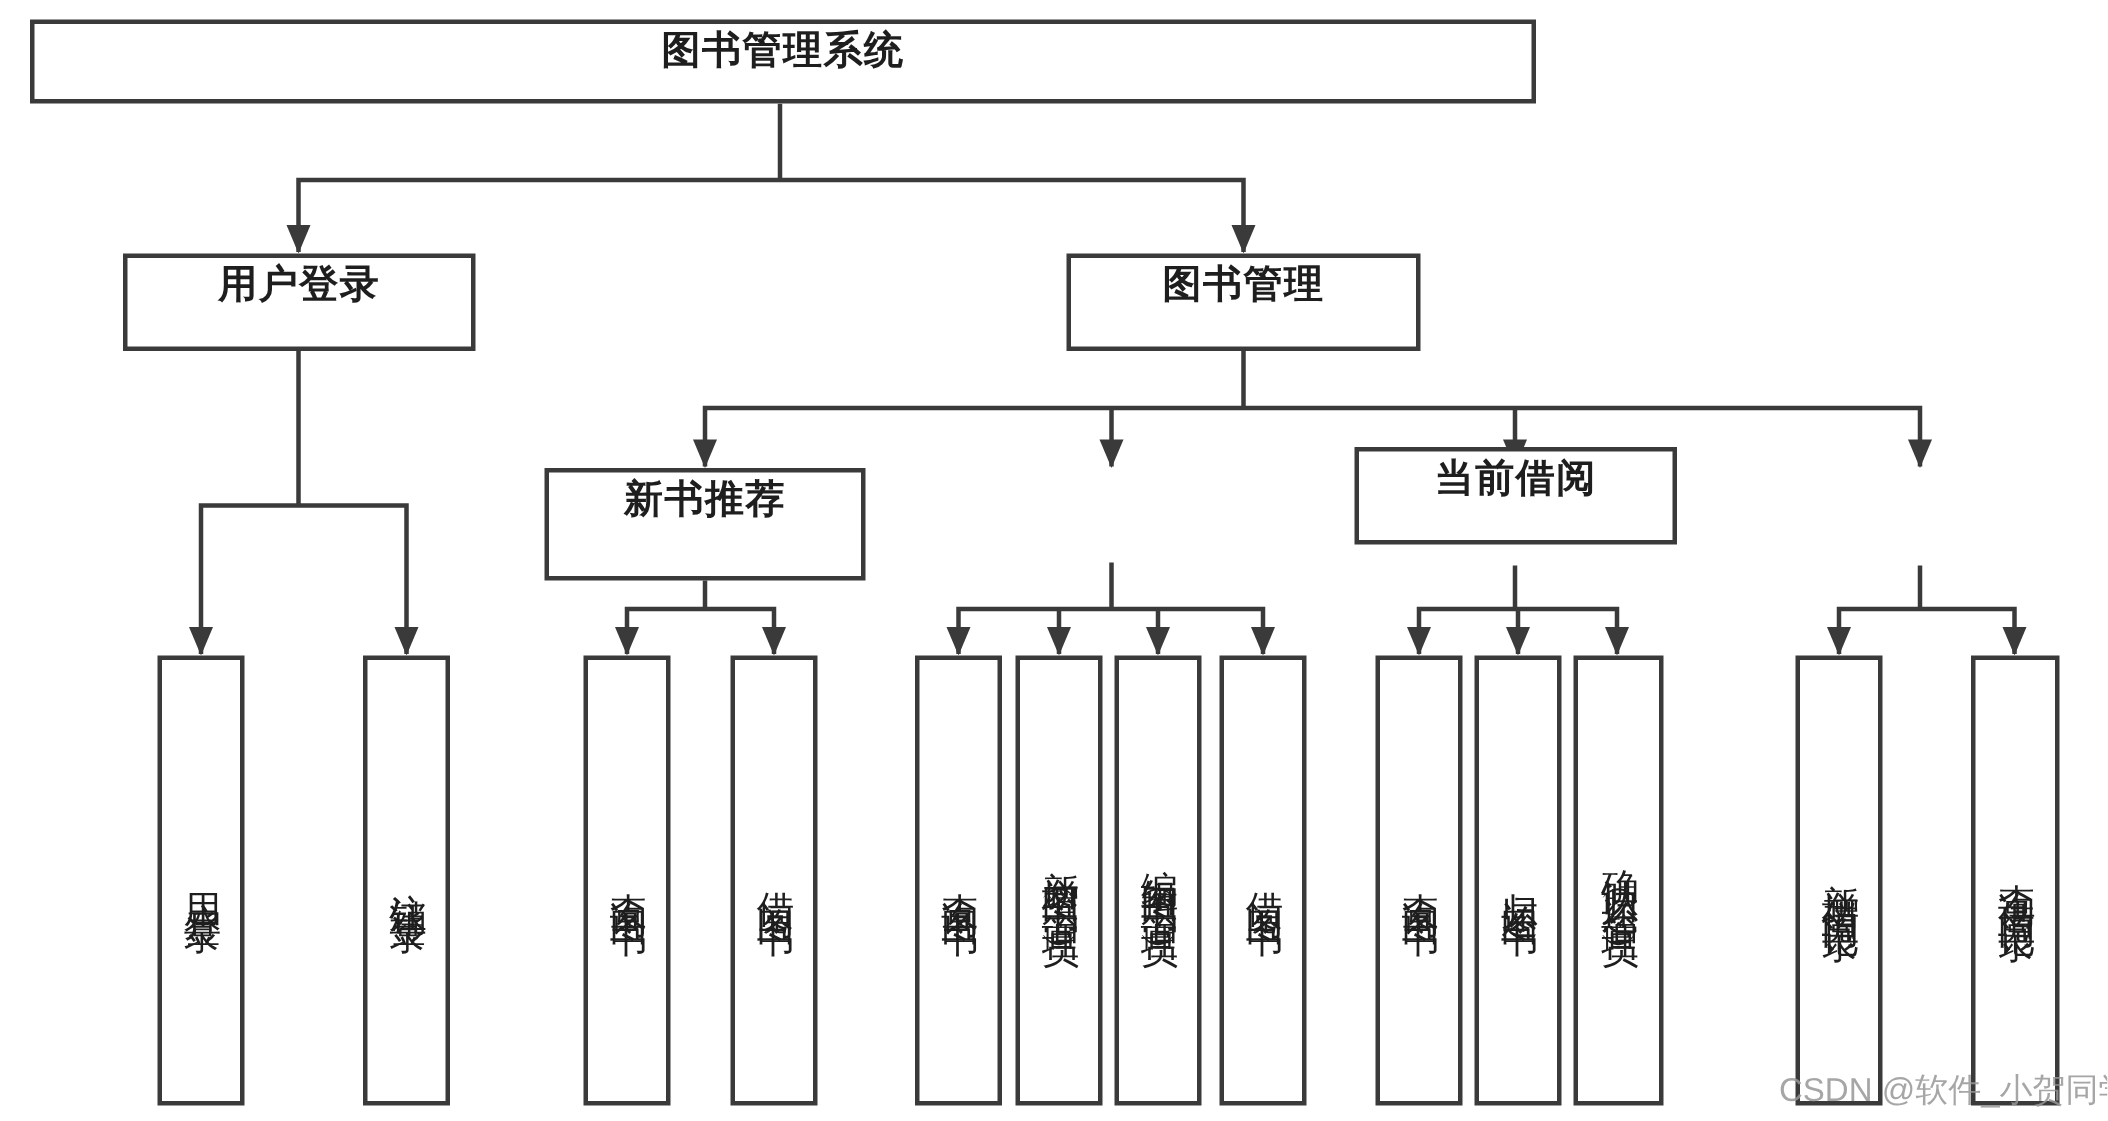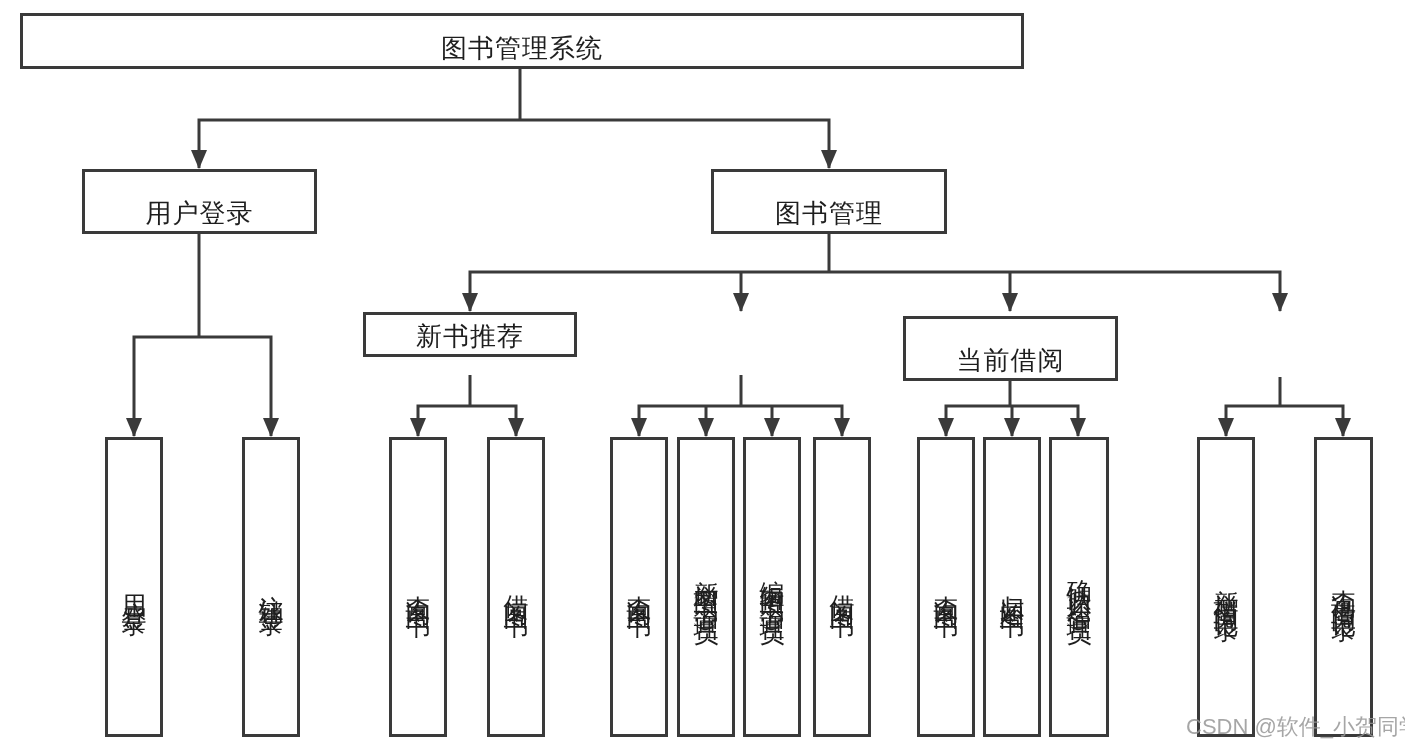--- a/index.html
+++ b/index.html
@@ -20,23 +20,24 @@
     left: 0;
     top: 0;
     z-index: 1;
   }
   .hbox {
     position: absolute;
     box-sizing: border-box;
     background: #ffffff;
     border: 3px solid #3a3a3a;
     display: flex;
-    align-items: flex-end;
+    align-items: flex-start;
     justify-content: center;
     z-index: 2;
+    font-weight: bold;
   }
   .hbox .label {
     font-size: 26px;
     color: #1e1e1e;
     letter-spacing: 1px;
     white-space: nowrap;
   }
   .vbox {
     position: absolute;
     top: 437px;
@@ -134,24 +135,24 @@
     <span class="label">图书管理系统</span>
   </div>
 
   <div class="hbox" style="left:82px; top:169px; width:235px; height:65px">
     <span class="label">用户登录</span>
   </div>
   <div class="hbox" style="left:711px; top:169px; width:236px; height:65px">
     <span class="label">图书管理</span>
   </div>
 
-  <div class="hbox" style="left:363px; top:312px; width:214px; height:45px">
+  <div class="hbox" style="left:363px; top:312px; width:214px; height:75px">
     <span class="label">新书推荐</span>
   </div>
-  <div class="hbox" style="left:903px; top:316px; width:215px; height:65px">
+  <div class="hbox" style="left:903px; top:298px; width:215px; height:65px">
     <span class="label">当前借阅</span>
   </div>
 
   <div class="vbox" style="left:105px">
     <span class="vlabel">用户登录</span>
   </div>
   <div class="vbox" style="left:242px">
     <span class="vlabel">注销登录</span>
   </div>
 

